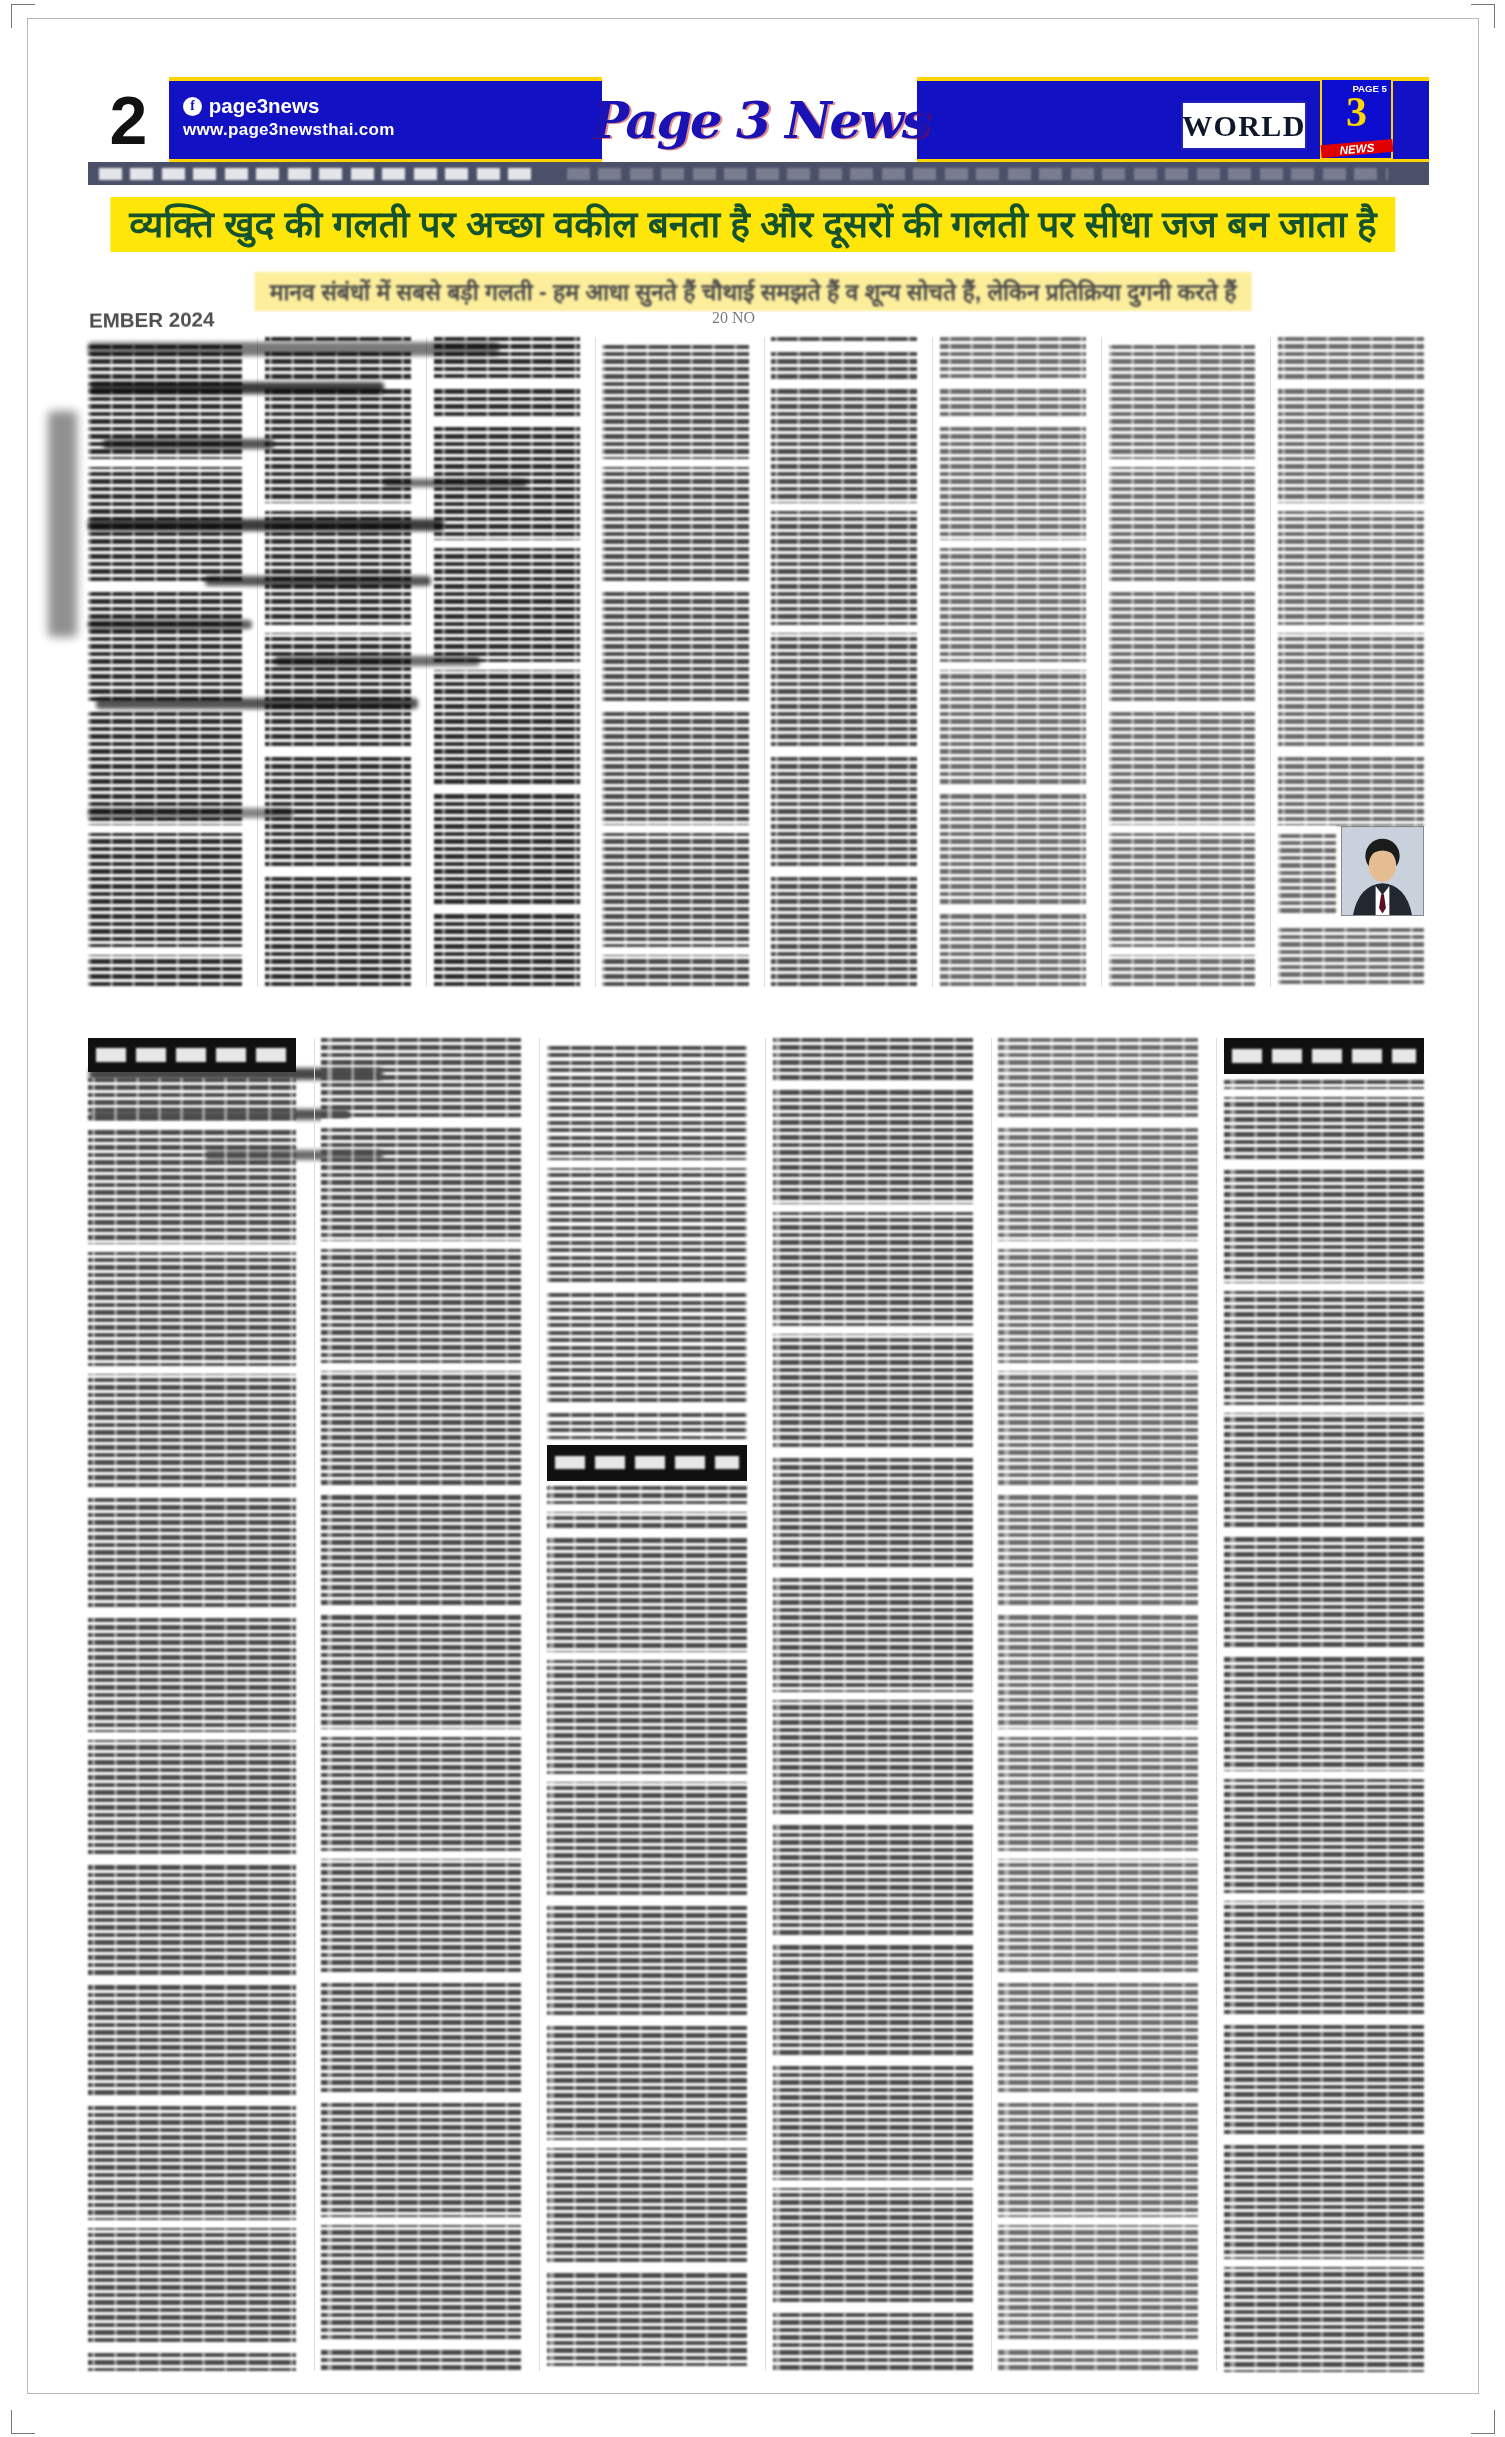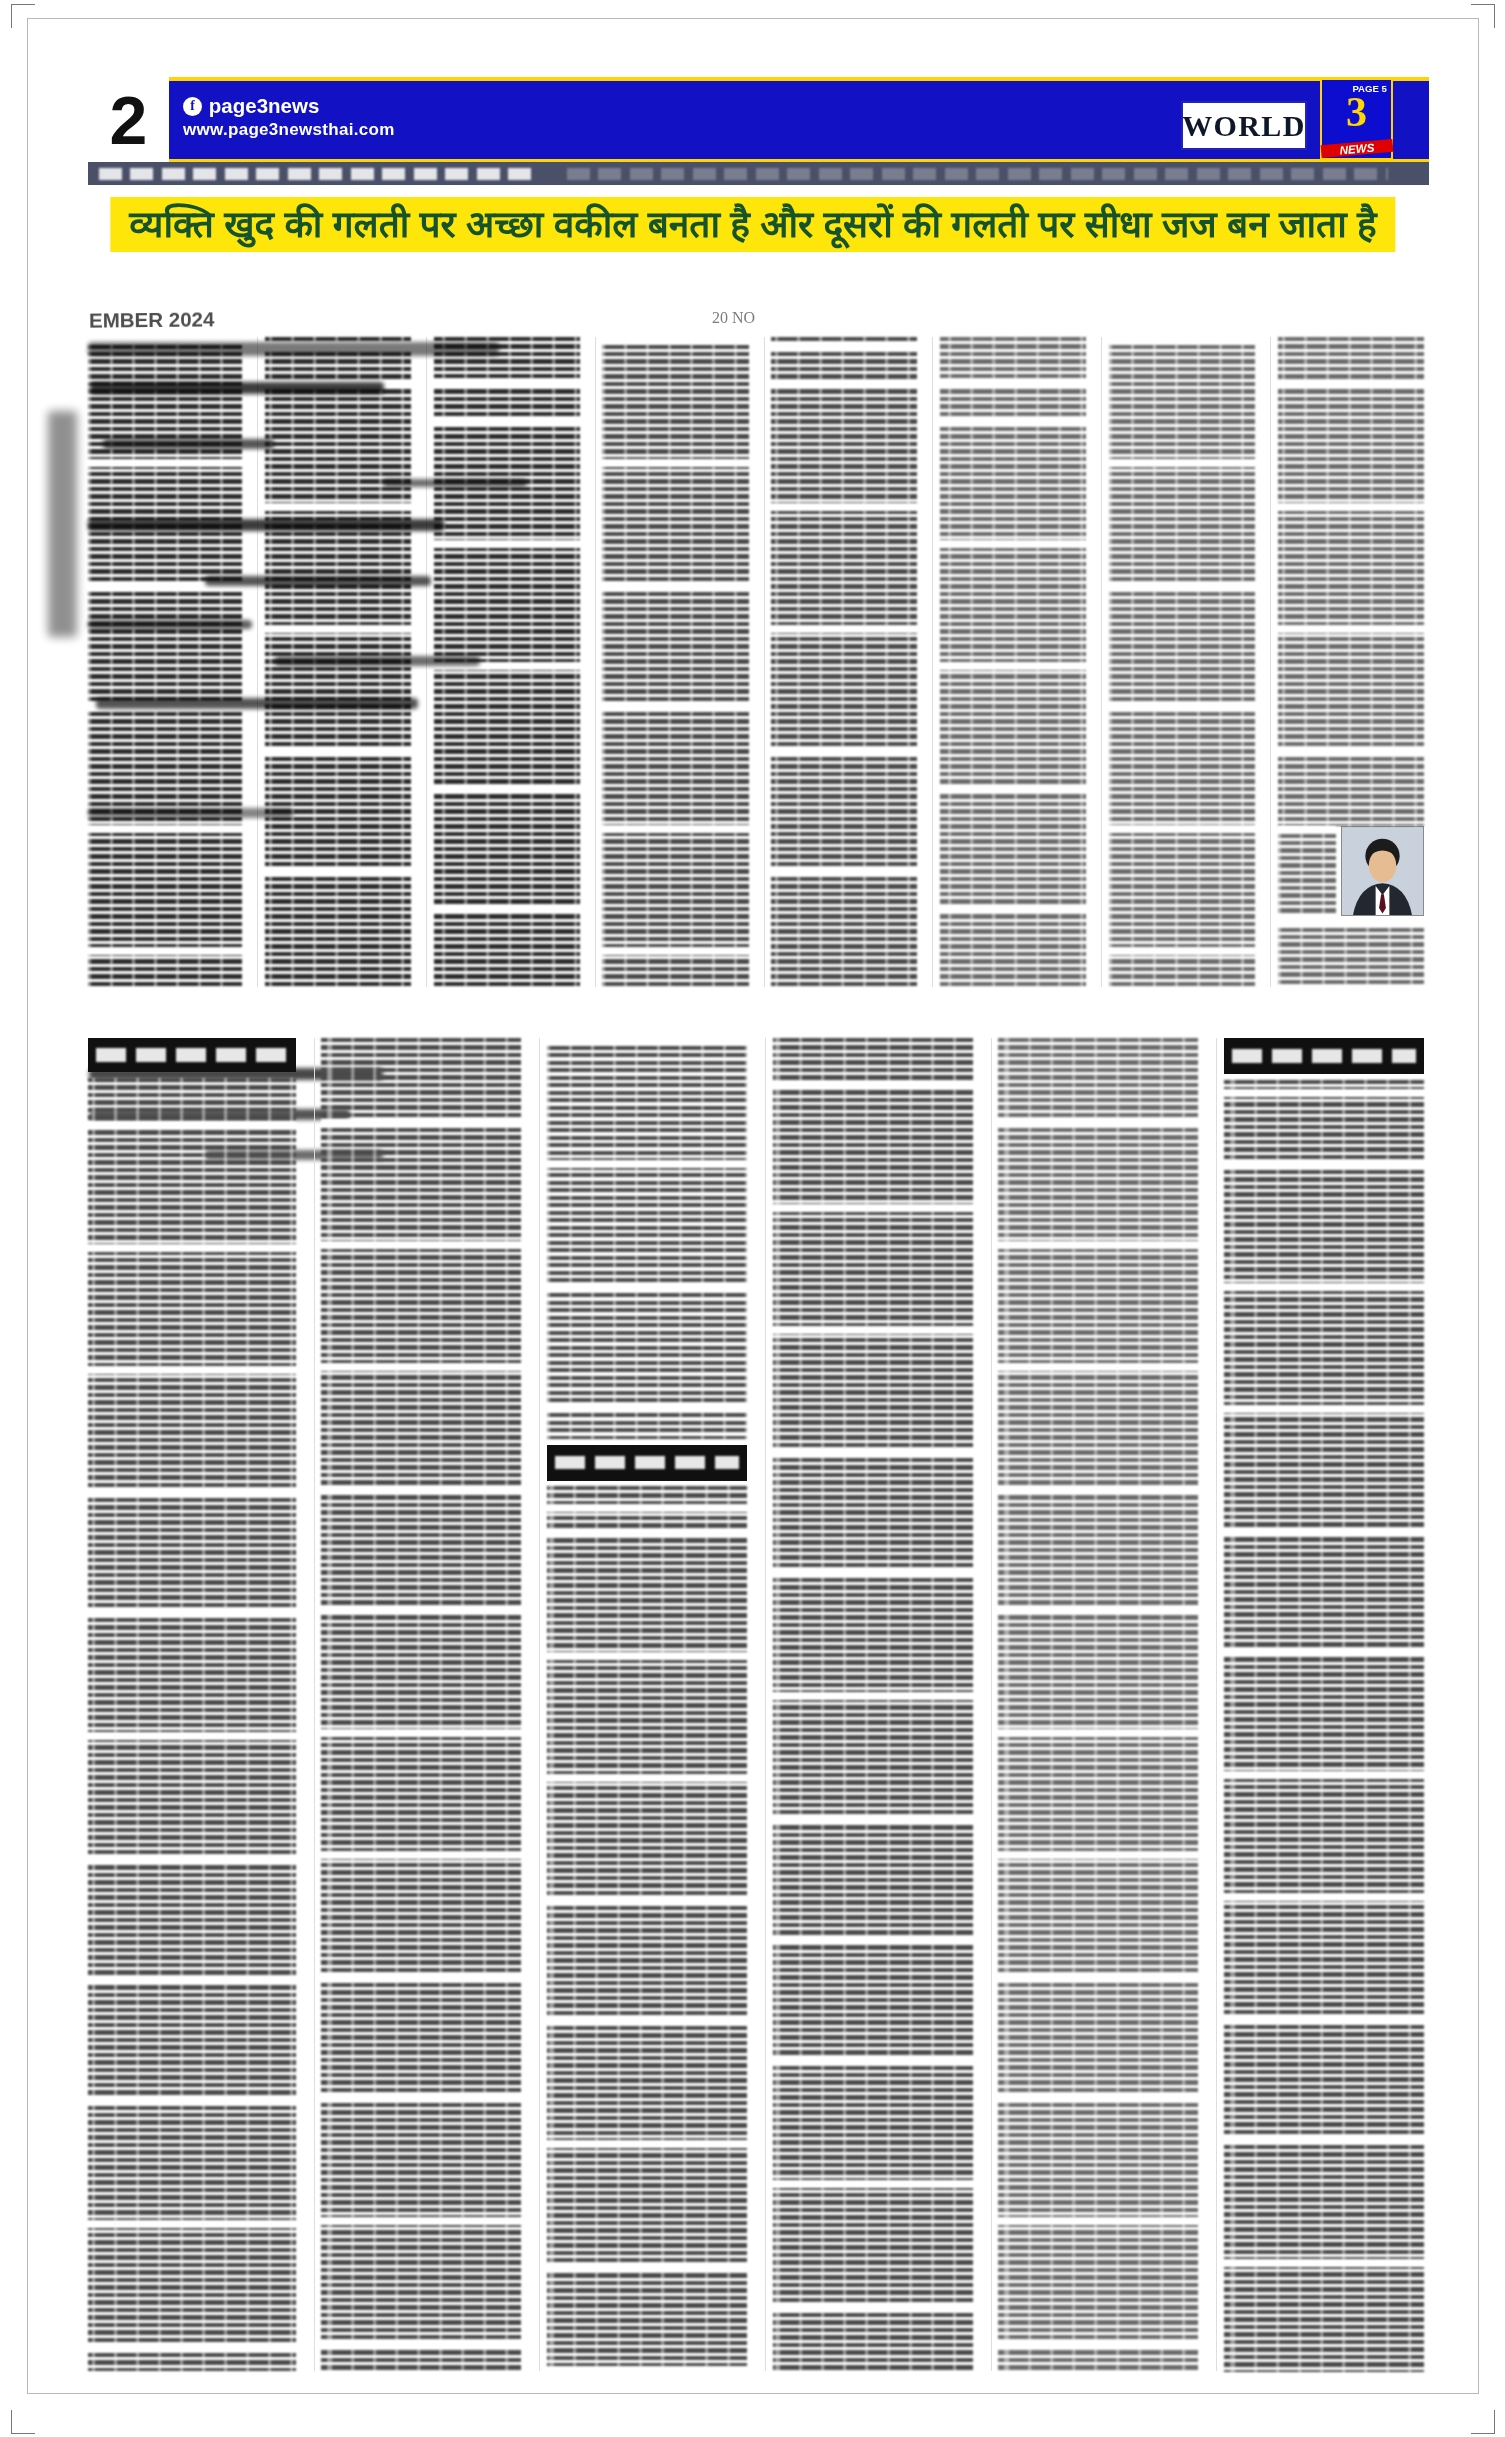--- a/index.html
+++ b/index.html
@@ -111,33 +111,37 @@
 
   <div class="header-bar"></div>
   <div class="pageno">2</div>
   <div class="brand">
     <div class="brand-line1">
       <span class="fb">f</span>
       <span>page3news</span>
     </div>
     <div class="brand-url">www.page3newsthai.com</div>
   </div>
+  <div class="masthead">
+    <span class="masthead-text">Page 3 News</span>
+  </div>
   <div class="world">WORLD</div>
   <div class="logo">
     <div class="logo-top">PAGE 5</div>
     <div class="logo-3">3</div>
     <div class="logo-ribbon">NEWS</div>
   </div>
 
   <div class="dateline">
     <div class="date-fuzz"></div>
     <div class="date-fuzz faint"></div>
   </div>
 
   <div class="headline-main">व्यक्ति खुद की गलती पर अच्छा वकील बनता है और दूसरों की गलती पर सीधा जज बन जाता है</div>
+  <div class="headline-sub">मानव संबंधों में सबसे बड़ी गलती - हम आधा सुनते हैं चौथाई समझते हैं व शून्य सोचते हैं, लेकिन प्रतिक्रिया दुगनी करते हैं</div>
   <div class="ghost-left">EMBER 2024</div>
   <div class="ghost-mid">20 NO</div>
 
   <div class="cols-top">
     <div class="col">
         <div class="fuzz d-dark"></div>
       </div>
     <div class="col">
         <div class="fuzz d-dark ph2"></div>
       </div>

